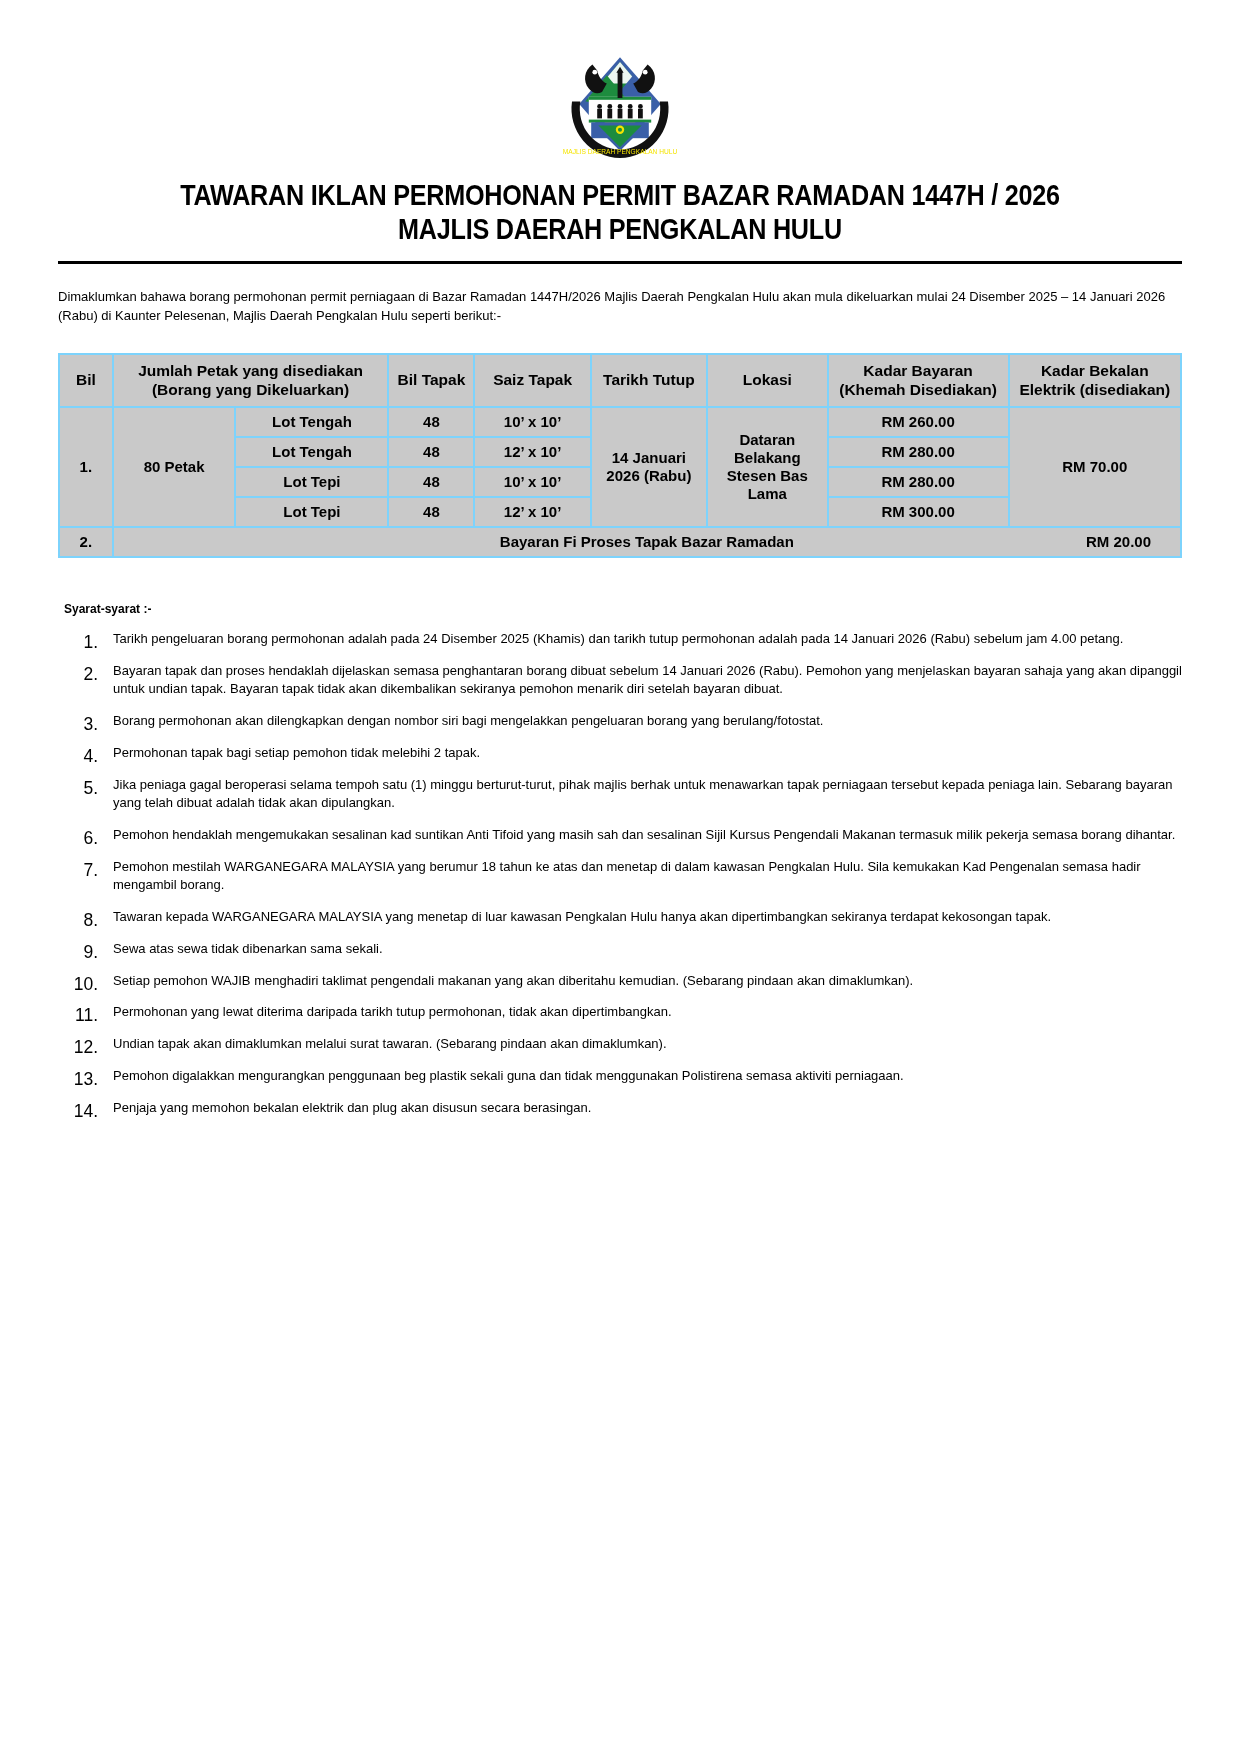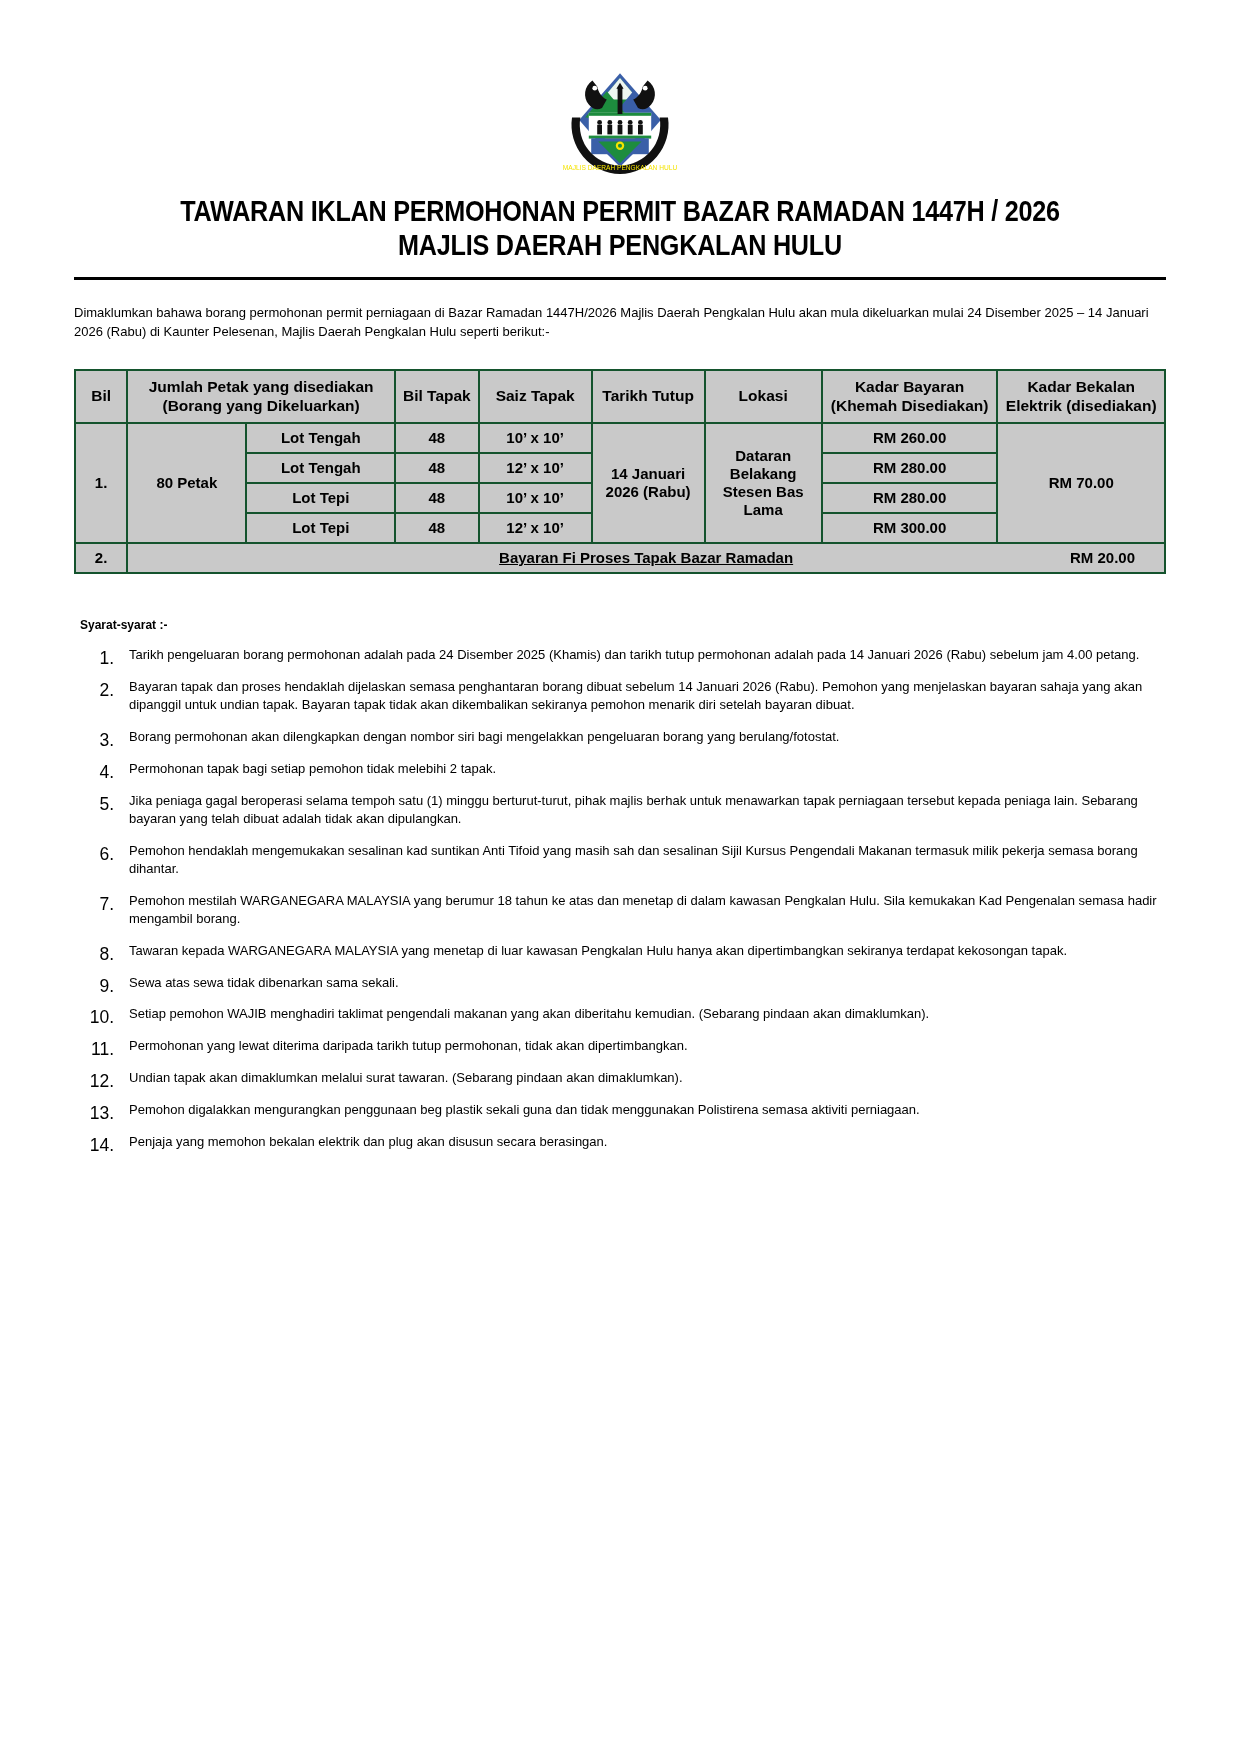--- a/index.html
+++ b/index.html
@@ -11,21 +11,21 @@
     width: 1240px;
     height: 1754px;
     font-family: "Liberation Sans", sans-serif;
     color: #000000;
     overflow: hidden;
   }
   .page {
     width: 1240px;
     height: 1754px;
     box-sizing: border-box;
-    padding: 16px;
+    padding: 0;
     position: relative;
   }
 
   
   .crest-wrap {
     text-align: center;
     padding-top: 44px;
   }
   .crest {
     display: inline-block;
@@ -63,21 +63,21 @@
   }
 
   
   .tbl-wrap {
     margin: 28px 58px 0 58px;
   }
   table.main {
     border-collapse: separate;
     border-spacing: 2px;
     width: 100%;
-    background: #14532d;
+    background: #7dd3fc;
     table-layout: fixed;
   }
   table.main td, table.main th {
     background: #c9c9c9;
     font-size: 15px;
     font-weight: bold;
     text-align: center;
     vertical-align: middle;
     padding: 5px 3px;
     line-height: 1.2;
@@ -93,21 +93,20 @@
   td.feerow-label {
     text-align: center;
     font-size: 16.5px;
     padding: 9px 4px;
   }
   .fee-flex {
     display: flex;
     align-items: center;
     justify-content: center;
     position: relative;
-    text-decoration: underline;
   }
   .fee-amount {
     position: absolute;
     right: 26px;
   }
 
   
   col.c-bil   { width: 48px; }
   col.c-jum   { width: 112px; }
   col.c-lot   { width: 140px; }

